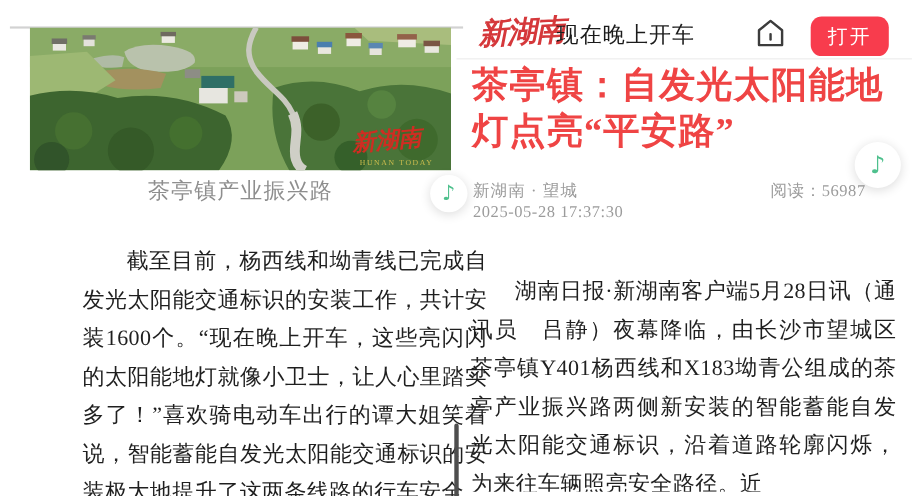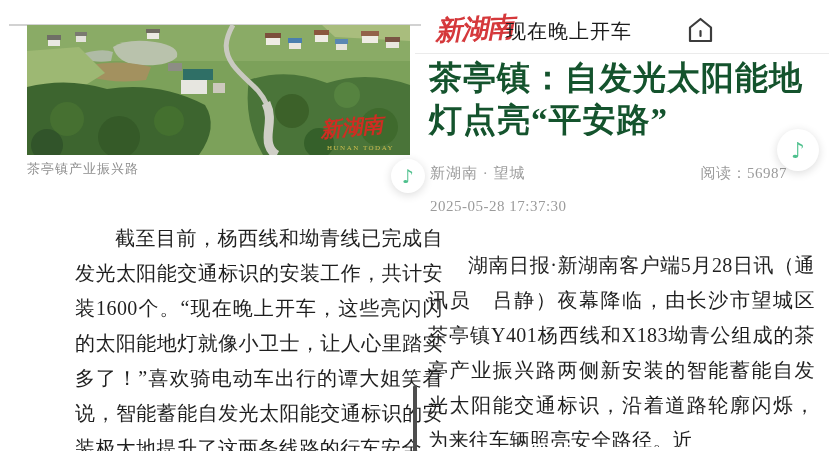--- a/index.html
+++ b/index.html
@@ -9,21 +9,21 @@
     position: relative; width: 829px; height: 451px;
     background:#ffffff; overflow:hidden;
   }
   
   .pane-left { position:absolute; left:0; top:0; width:417px; height:451px; }
   .top-rule { position:absolute; left:9px; top:24px; width:412px; height:2px; background:#d2d2d2; }
   .photo { position:absolute; left:27px; top:25px; width:383px; height:130px; overflow:hidden; }
   .photo svg { display:block; width:100%; height:100%; }
   .photo-caption {
     position:absolute; left:27px; top:160px; width:383px;
-    font-size:13px; color:#8e8e8e; letter-spacing:1px;
+    text-align:center; font-size:20px; color:#8e8e8e; letter-spacing:1px;
   }
   .body-text {
     font-size:20px; line-height:35px; color:#1f1f1f;
     text-align:justify; text-indent:2em; letter-spacing:0.4px;
   }
   .left-body { position:absolute; left:27px; top:221px; width:368px; height:230px; overflow:hidden;margin-left:48px; }
   
   .pane-right { position:absolute; left:415px; top:0; width:414px; height:451px; }
   .logo {
     position:absolute; left:20px; top:13px; font-size:27px; font-weight:bold;
@@ -34,25 +34,25 @@
   .home-btn { position:absolute; left:272px; top:16px; width:27px; height:28px; background:none; border:none; cursor:pointer; }
   .open-btn {
     position:absolute; left:322px; top:15px; width:71px; height:36px;
     background:#f83c4d; color:#ffffff; font-size:18px; border:none;
     border-radius:10px; cursor:pointer; letter-spacing:2px;
     font-family:"Liberation Sans", sans-serif;
   }
   .header-rule { position:absolute; left:0; top:53px; width:414px; height:1px; background:#ebebeb; }
   .article-title {
     position:absolute; left:14px; top:57px; width:398px;
-    font-size:33px; line-height:42px; font-weight:bold; color:#14532d;
+    font-size:33px; line-height:42px; font-weight:bold; color:#ef4444;
     letter-spacing:1px;
   }
   .meta-source   { position:absolute; left:15px;  top:164px; font-size:15px; color:#9b9b9b; letter-spacing:1px; }
-  .meta-datetime { position:absolute; left:15px;  top:198px; font-size:15px; color:#9b9b9b; letter-spacing:0.5px; }
+  .meta-datetime { position:absolute; left:15px;  top:185px; font-size:15px; color:#9b9b9b; letter-spacing:0.5px; }
   .meta-reads    { position:absolute; right:42px; top:164px; font-size:15px; color:#9b9b9b; letter-spacing:0.5px; }
   .right-body { position:absolute; left:13px; top:248px; width:387px; height:199px; overflow:hidden; }
   
   .audio-fab {
     position:absolute; background:#ffffff; border-radius:50%;
     box-shadow:0 2px 10px rgba(0,0,0,0.14);
     display:flex; align-items:center; justify-content:center;
     color:#4ec08d; font-family:"DejaVu Sans", sans-serif; cursor:pointer;
   }
   .fab-left  { left:391px; top:159px; width:34px; height:34px; font-size:19px; }
@@ -138,20 +138,21 @@
     <span class="logo">新湖南</span>
     <span class="site-name">现在晚上开车</span>
 
     <button class="home-btn">
       <svg viewBox="0 0 27 28" width="27" height="28">
         <path d="M13.5 3 L24 11.5 V25 H3 V11.5 Z" fill="none" stroke="#3c3c3c" stroke-width="2.2" stroke-linejoin="round"></path>
         <line x1="13.5" y1="15" x2="13.5" y2="20" stroke="#3c3c3c" stroke-width="2.2" stroke-linecap="round"></line>
       </svg>
     </button>
 
+    <button class="open-btn">打开</button>
 
     <div class="header-rule"></div>
 
     <h1 class="article-title">茶亭镇：自发光太阳能地灯点亮“平安路”</h1>
 
     <div class="meta-source">新湖南 · 望城</div>
     <div class="meta-datetime">2025-05-28 17:37:30</div>
     <div class="meta-reads"><span>阅读：</span><span>56987</span></div>
 
     <p class="body-text right-body">湖南日报·新湖南客户端5月28日讯（通讯员　吕静）夜幕降临，由长沙市望城区茶亭镇Y401杨西线和X183坳青公组成的茶亭产业振兴路两侧新安装的智能蓄能自发光太阳能交通标识，沿着道路轮廓闪烁，为来往车辆照亮安全路径。近</p>

